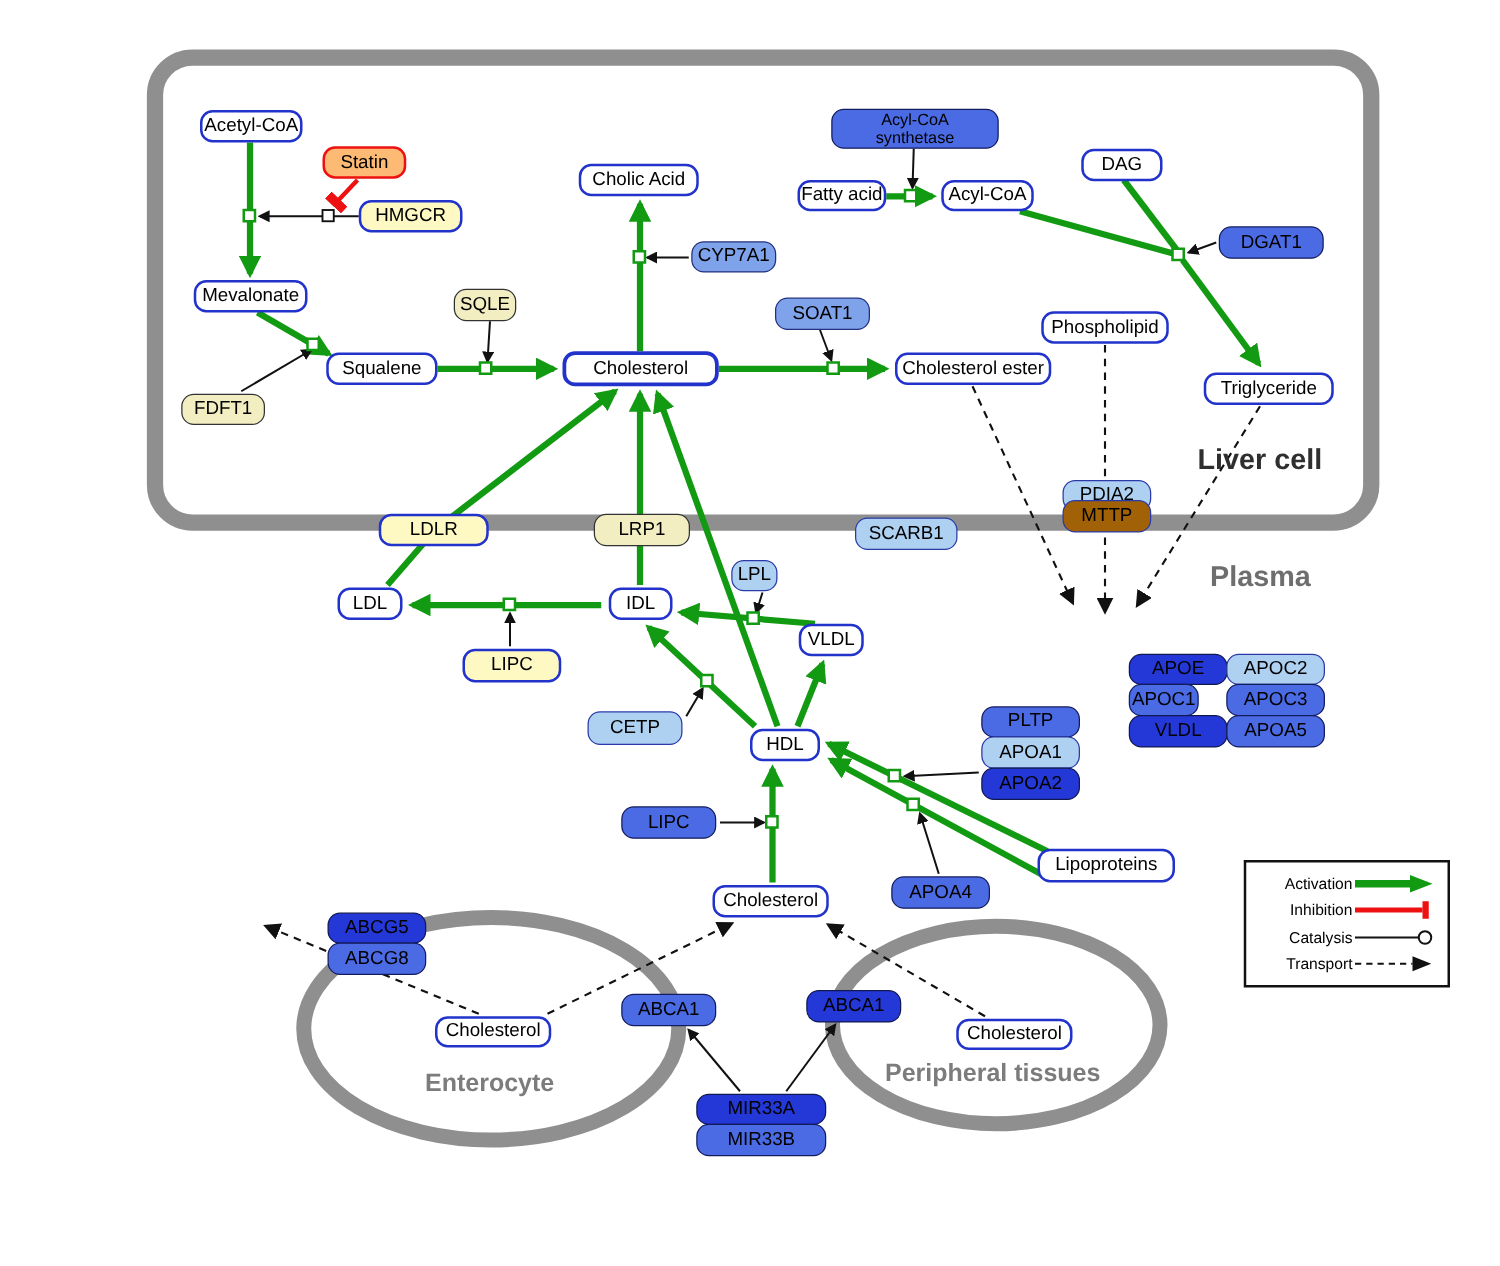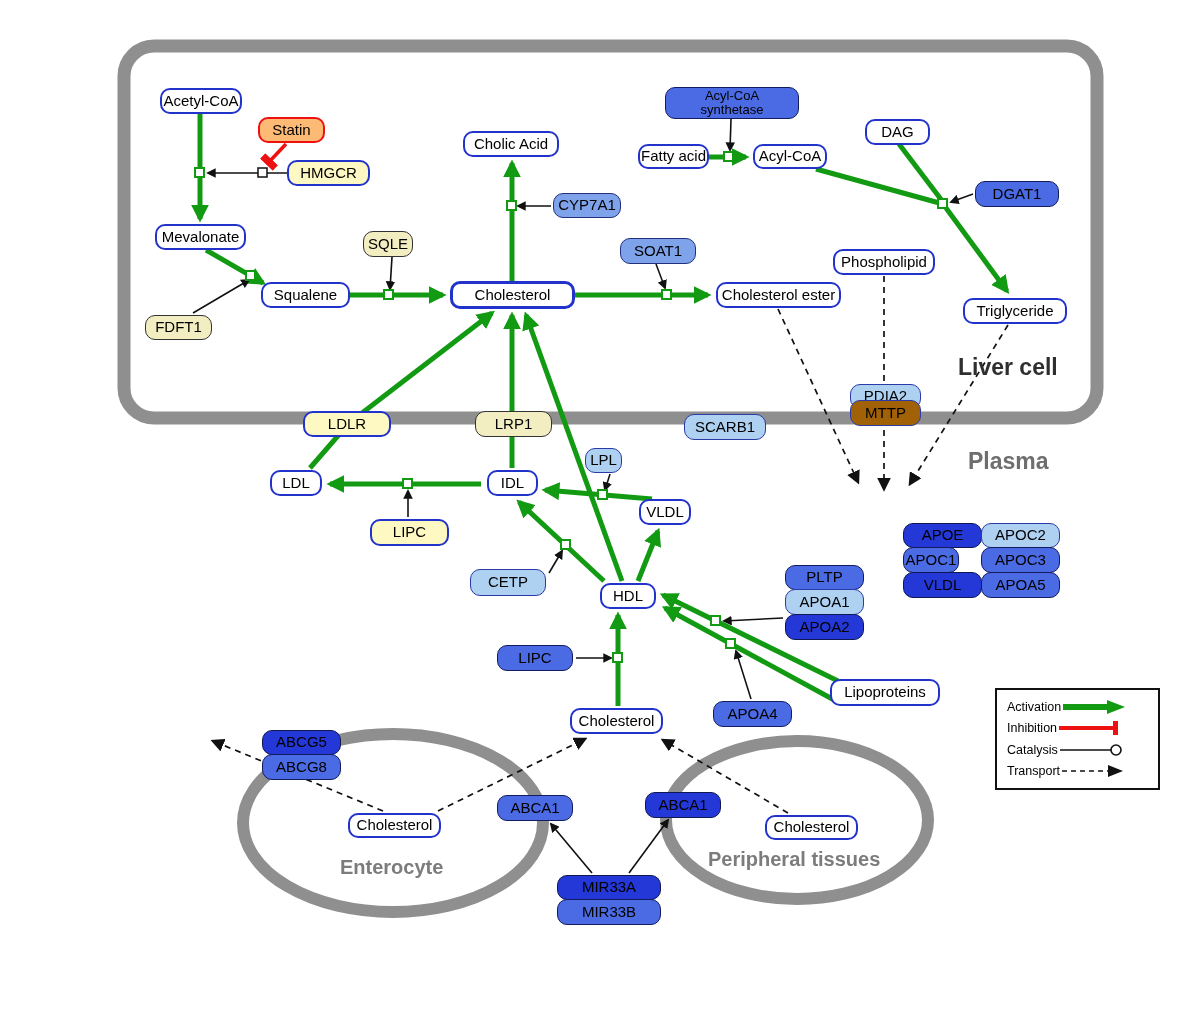--- a/index.html
+++ b/index.html
@@ -18,21 +18,21 @@
   .b3{background:#4b6be4;border:1px solid #131c5e;}
   .b4{background:#2438d8;border:1px solid #101850;}
   .small{font-size:13px;}
   .lab{position:absolute;z-index:2;font-weight:bold;}
   .lab-liver{font-size:23px;color:#2f2f2f;}
   .lab-plasma{font-size:23px;color:#6e6e6e;}
   .lab-gray{font-size:20px;color:#7c7c7c;}
   .legend{position:absolute;z-index:2;background:#fff;border:2px solid #111;
           display:flex;flex-direction:column;justify-content:space-around;
           padding:6px 10px;box-sizing:border-box;}
-  .lrow{display:flex;align-items:center;justify-content:flex-start;font-size:12.5px;color:#000;}
+  .lrow{display:flex;align-items:center;justify-content:flex-end;font-size:12.5px;color:#000;}
 </style>
 </head>
 <body>
 
 <div id="stage">
 
 <svg id="edges" width="1200" height="1013">
   <defs>
     <marker id="ag" viewBox="0 0 10 10" refX="8" refY="5" markerWidth="3.6" markerHeight="3.6" orient="auto">
       <path d="M0,0 L10,5 L0,10 z" fill="#129a12"></path>

